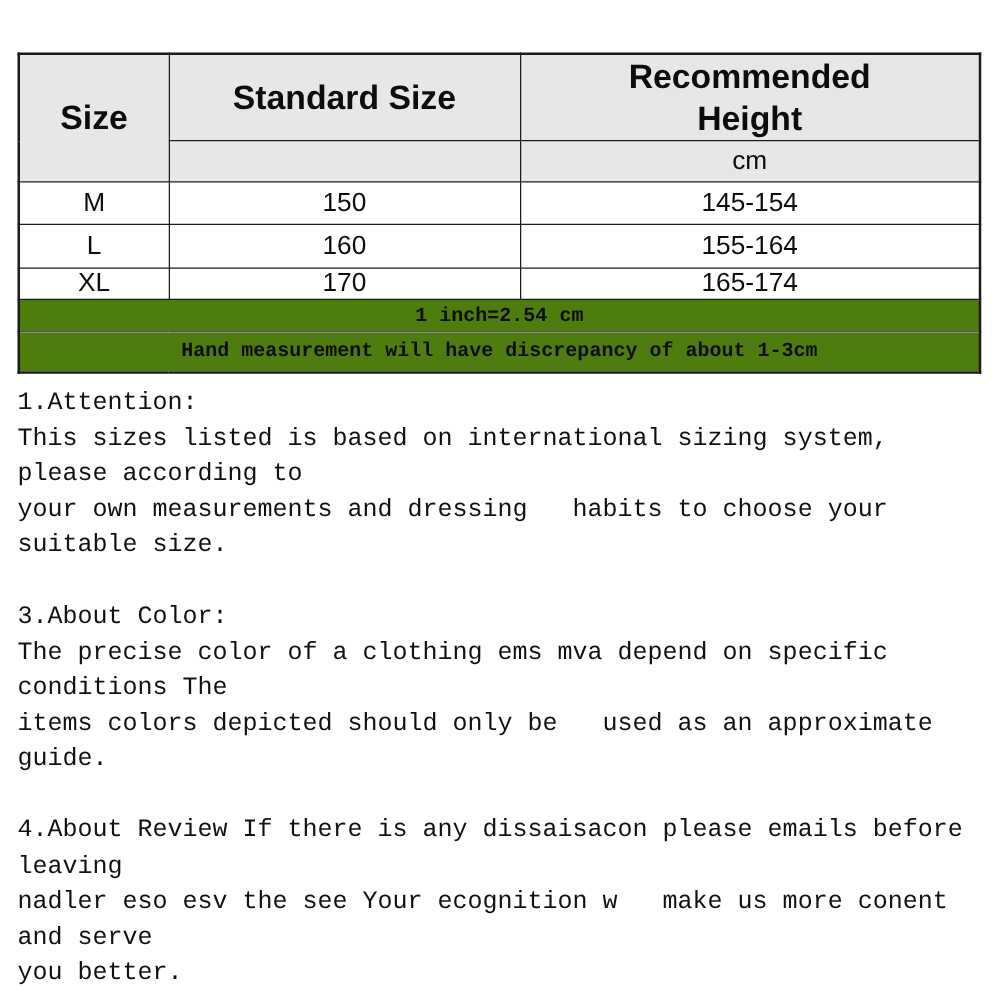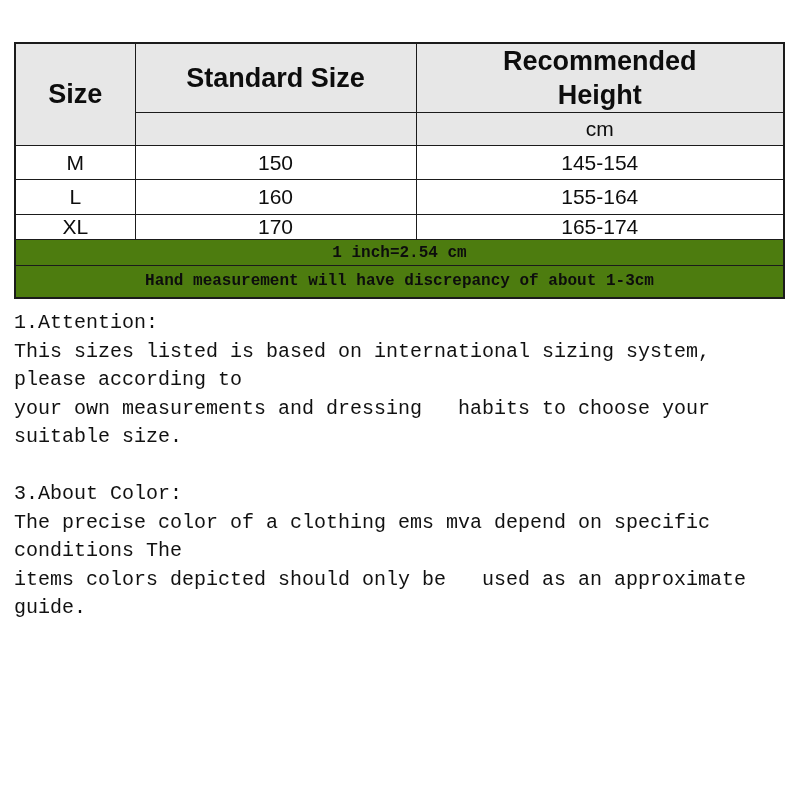--- a/index.html
+++ b/index.html
@@ -122,15 +122,18 @@
     </tbody>
   </table>
 
   <div class="notes">
     <p>1.Attention:
 This sizes listed is based on international sizing system, please according to
 your own measurements and dressing   habits to choose your suitable size.</p>
     <p>3.About Color:
 The precise color of a clothing ems mva depend on specific conditions The
 items colors depicted should only be   used as an approximate guide.</p>
+    <p>4.About Review If there is any dissaisacon please emails before leaving
+nadler eso esv the see Your ecognition w   make us more conent and serve
+you better.</p>
   </div>
 
 </div>
 
 </body></html>

